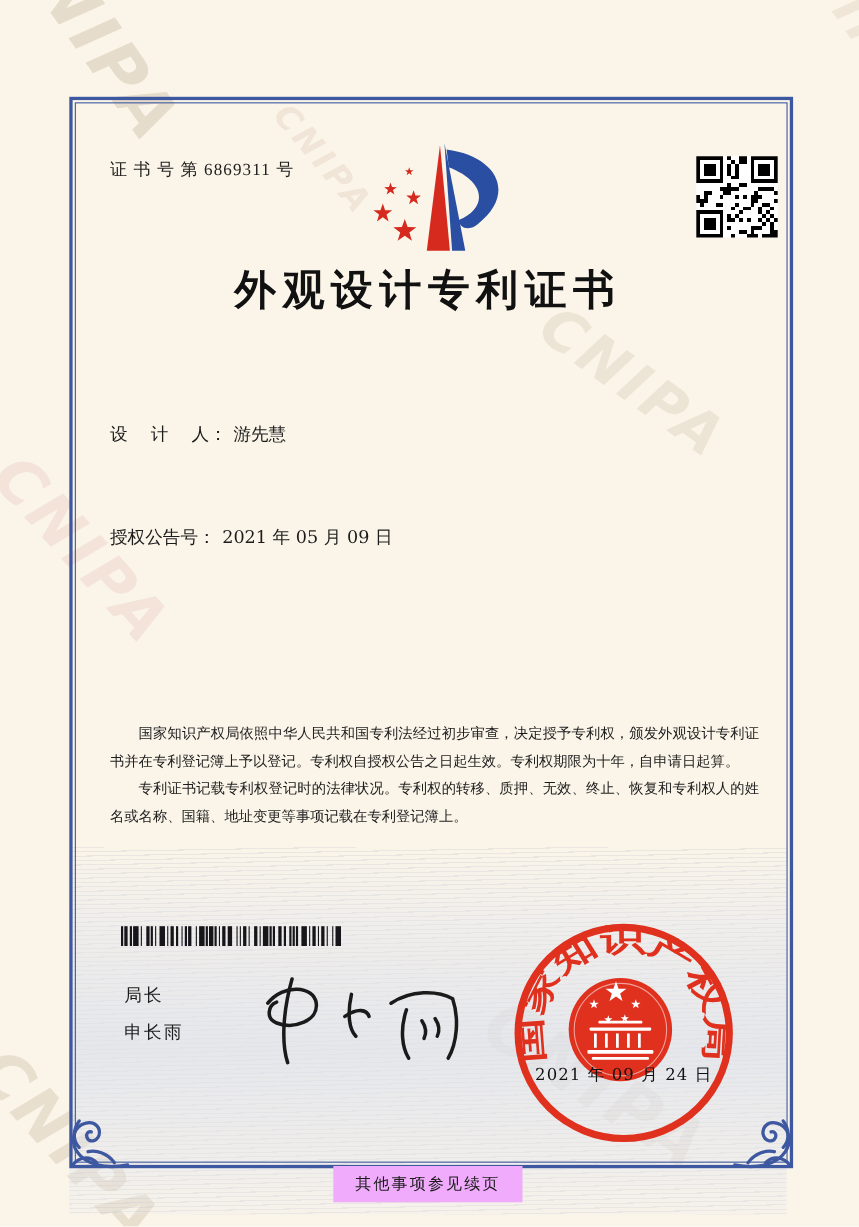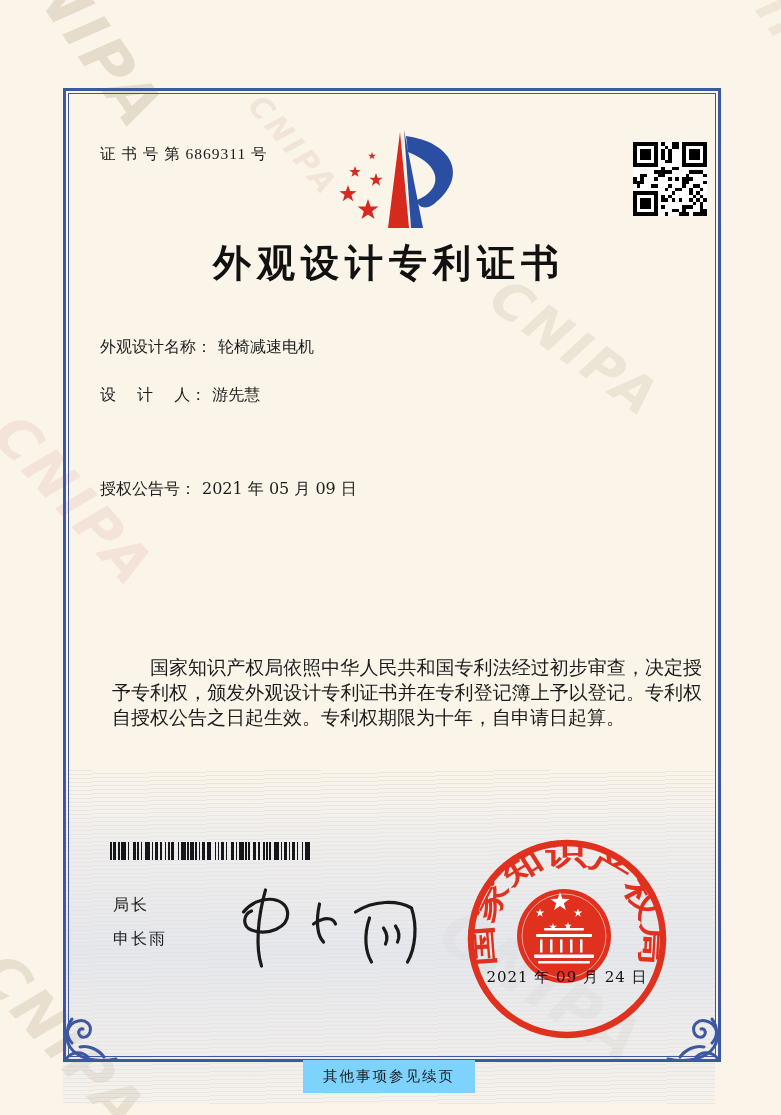--- a/index.html
+++ b/index.html
@@ -30,36 +30,36 @@
   .logo{position:absolute;left:330px;top:128px;}
   .qr{position:absolute;left:633px;top:142px;}
   .title{position:absolute;left:63px;top:238px;width:652px;margin:0;text-align:center;
       font-size:38px;font-weight:700;letter-spacing:6px;color:#111;}
 
   .field{position:absolute;left:100px;font-size:16px;white-space:nowrap;}
   .field .lab{display:inline-block;}
   .field .val{display:inline-block;margin-left:6px;}
   .field2{position:absolute;left:368px;font-size:16px;white-space:nowrap;}
 
-  .paras{position:absolute;left:112px;top:655px;width:590px;font-size:19px;line-height:25px;text-align:justify;}
+  .paras{position:absolute;left:100px;top:655px;width:590px;font-size:13px;line-height:25px;text-align:justify;}
   .paras p{margin:0;text-indent:2em;}
 
   .barcode{position:absolute;left:110px;top:842px;width:200px;height:18px;font-size:0;line-height:0;}
 
   .sig-title{position:absolute;left:113px;top:895px;font-size:16px;letter-spacing:2px;font-family:"DejaVu Sans","Liberation Sans",sans-serif;}
   .sig-name{position:absolute;left:113px;top:929px;font-size:16px;letter-spacing:2px;font-family:"DejaVu Sans","Liberation Sans",sans-serif;}
   .sig-svg{position:absolute;left:225px;top:878px;}
 
   .seal{position:absolute;left:462px;top:836px;width:210px;height:206px;z-index:7;}
   .seal-date{position:absolute;left:462px;top:968px;width:210px;text-align:center;z-index:8;
       font-size:15px;color:#111;letter-spacing:1px;}
 
   .page-num{position:absolute;left:63px;top:1026px;width:652px;text-align:center;font-size:14px;letter-spacing:2px;}
   .cont-wrap{position:absolute;left:63px;top:1060px;width:652px;display:flex;justify-content:center;z-index:6;}
-  .cont-box{background:#7dd3fc;padding:7px 20px;font-size:14.5px;letter-spacing:2px;}
+  .cont-box{background:#f0abfc;padding:7px 20px;font-size:14.5px;letter-spacing:2px;}
 </style>
 </head>
 <body>
 
 <div class="page">
 
   <div class="wm" style="left:-30px;top:-8px;font-size:62px;transform:rotate(55deg);color:rgba(214,199,178,.55);">CNIPA</div>
   <div class="wm" style="left:682px;top:-22px;font-size:48px;transform:rotate(55deg);color:rgba(226,213,196,.45);">CNIPA</div>
   <div class="wm" style="left:233px;top:128px;font-size:30px;transform:rotate(50deg);color:rgba(226,210,192,.45);">CNIPA</div>
   <div class="wm" style="left:478px;top:318px;font-size:52px;transform:rotate(36deg);color:rgba(227,216,198,.6);">CNIPA</div>
@@ -206,32 +206,30 @@
         <rect x="14" y="20" width="1" height="1" fill="#000"></rect>
         <rect x="15" y="20" width="1" height="1" fill="#000"></rect>
         <rect x="17" y="20" width="1" height="1" fill="#000"></rect>
         <rect x="18" y="20" width="1" height="1" fill="#000"></rect>
         <rect x="19" y="20" width="1" height="1" fill="#000"></rect>
         <rect x="20" y="20" width="1" height="1" fill="#000"></rect>
       </svg>
 
     <h1 class="title">外观设计专利证书</h1>
 
-    <div class="field" style="top:337px">
-      <span class="lab">外观设计名称：</span><span class="val">轮椅减速电机</span>
-    </div>
     <div class="field" style="top:385px">
       <span class="lab">设　 计　 人：</span><span class="val">游先慧</span>
     </div>
     <div class="field" style="top:479px">
       <span class="lab">授权公告号：</span><span class="val">2021 年 05 月 09 日</span>
     </div>
 
     <div class="paras">
       <p>国家知识产权局依照中华人民共和国专利法经过初步审查，决定授予专利权，颁发外观设计专利证书并在专利登记簿上予以登记。专利权自授权公告之日起生效。专利权期限为十年，自申请日起算。</p>
+      <p>专利证书记载专利权登记时的法律状况。专利权的转移、质押、无效、终止、恢复和专利权人的姓名或名称、国籍、地址变更等事项记载在专利登记簿上。</p>
     </div>
 
     <div id="barcode" class="barcode"><span style="display:inline-block;height:18px;width:1.61px;background:#15151a"></span><span style="display:inline-block;height:18px;width:1.61px;background:transparent"></span><span style="display:inline-block;height:18px;width:3.23px;background:#15151a"></span><span style="display:inline-block;height:18px;width:1.61px;background:transparent"></span><span style="display:inline-block;height:18px;width:1.61px;background:#15151a"></span><span style="display:inline-block;height:18px;width:1.61px;background:transparent"></span><span style="display:inline-block;height:18px;width:4.84px;background:#15151a"></span><span style="display:inline-block;height:18px;width:1.61px;background:transparent"></span><span style="display:inline-block;height:18px;width:1.61px;background:#15151a"></span><span style="display:inline-block;height:18px;width:3.23px;background:transparent"></span><span style="display:inline-block;height:18px;width:3.23px;background:#15151a"></span><span style="display:inline-block;height:18px;width:1.61px;background:transparent"></span><span style="display:inline-block;height:18px;width:1.61px;background:#15151a"></span><span style="display:inline-block;height:18px;width:1.61px;background:transparent"></span><span style="display:inline-block;height:18px;width:1.61px;background:#15151a"></span><span style="display:inline-block;height:18px;width:3.23px;background:transparent"></span><span style="display:inline-block;height:18px;width:4.84px;background:#15151a"></span><span style="display:inline-block;height:18px;width:1.61px;background:transparent"></span><span style="display:inline-block;height:18px;width:1.61px;background:#15151a"></span><span style="display:inline-block;height:18px;width:1.61px;background:transparent"></span><span style="display:inline-block;height:18px;width:3.23px;background:#15151a"></span><span style="display:inline-block;height:18px;width:1.61px;background:transparent"></span><span style="display:inline-block;height:18px;width:1.61px;background:#15151a"></span><span style="display:inline-block;height:18px;width:3.23px;background:transparent"></span><span style="display:inline-block;height:18px;width:1.61px;background:#15151a"></span><span style="display:inline-block;height:18px;width:1.61px;background:transparent"></span><span style="display:inline-block;height:18px;width:1.61px;background:#15151a"></span><span style="display:inline-block;height:18px;width:1.61px;background:transparent"></span><span style="display:inline-block;height:18px;width:3.23px;background:#15151a"></span><span style="display:inline-block;height:18px;width:3.23px;background:transparent"></span><span style="display:inline-block;height:18px;width:1.61px;background:#15151a"></span><span style="display:inline-block;height:18px;width:1.61px;background:transparent"></span><span style="display:inline-block;height:18px;width:4.84px;background:#15151a"></span><span style="display:inline-block;height:18px;width:1.61px;background:transparent"></span><span style="display:inline-block;height:18px;width:1.61px;background:#15151a"></span><span style="display:inline-block;height:18px;width:1.61px;background:transparent"></span><span style="display:inline-block;height:18px;width:3.23px;background:#15151a"></span><span style="display:inline-block;height:18px;width:1.61px;background:transparent"></span><span style="display:inline-block;height:18px;width:1.61px;background:#15151a"></span><span style="display:inline-block;height:18px;width:1.61px;background:transparent"></span><span style="display:inline-block;height:18px;width:1.61px;background:#15151a"></span><span style="display:inline-block;height:18px;width:1.61px;background:transparent"></span><span style="display:inline-block;height:18px;width:3.23px;background:#15151a"></span><span style="display:inline-block;height:18px;width:1.61px;background:transparent"></span><span style="display:inline-block;height:18px;width:4.84px;background:#15151a"></span><span style="display:inline-block;height:18px;width:3.23px;background:transparent"></span><span style="display:inline-block;height:18px;width:1.61px;background:#15151a"></span><span style="display:inline-block;height:18px;width:1.61px;background:transparent"></span><span style="display:inline-block;height:18px;width:1.61px;background:#15151a"></span><span style="display:inline-block;height:18px;width:1.61px;background:transparent"></span><span style="display:inline-block;height:18px;width:3.23px;background:#15151a"></span><span style="display:inline-block;height:18px;width:1.61px;background:transparent"></span><span style="display:inline-block;height:18px;width:1.61px;background:#15151a"></span><span style="display:inline-block;height:18px;width:3.23px;background:transparent"></span><span style="display:inline-block;height:18px;width:3.23px;background:#15151a"></span><span style="display:inline-block;height:18px;width:1.61px;background:transparent"></span><span style="display:inline-block;height:18px;width:1.61px;background:#15151a"></span><span style="display:inline-block;height:18px;width:1.61px;background:transparent"></span><span style="display:inline-block;height:18px;width:4.84px;background:#15151a"></span><span style="display:inline-block;height:18px;width:1.61px;background:transparent"></span><span style="display:inline-block;height:18px;width:1.61px;background:#15151a"></span><span style="display:inline-block;height:18px;width:1.61px;background:transparent"></span><span style="display:inline-block;height:18px;width:1.61px;background:#15151a"></span><span style="display:inline-block;height:18px;width:3.23px;background:transparent"></span><span style="display:inline-block;height:18px;width:3.23px;background:#15151a"></span><span style="display:inline-block;height:18px;width:1.61px;background:transparent"></span><span style="display:inline-block;height:18px;width:1.61px;background:#15151a"></span><span style="display:inline-block;height:18px;width:3.23px;background:transparent"></span><span style="display:inline-block;height:18px;width:1.61px;background:#15151a"></span><span style="display:inline-block;height:18px;width:1.61px;background:transparent"></span><span style="display:inline-block;height:18px;width:1.61px;background:#15151a"></span><span style="display:inline-block;height:18px;width:1.61px;background:transparent"></span><span style="display:inline-block;height:18px;width:1.61px;background:#15151a"></span><span style="display:inline-block;height:18px;width:3.23px;background:transparent"></span><span style="display:inline-block;height:18px;width:4.84px;background:#15151a"></span><span style="display:inline-block;height:18px;width:1.61px;background:transparent"></span><span style="display:inline-block;height:18px;width:1.61px;background:#15151a"></span><span style="display:inline-block;height:18px;width:1.61px;background:transparent"></span><span style="display:inline-block;height:18px;width:3.23px;background:#15151a"></span><span style="display:inline-block;height:18px;width:1.61px;background:transparent"></span><span style="display:inline-block;height:18px;width:1.61px;background:#15151a"></span><span style="display:inline-block;height:18px;width:1.61px;background:transparent"></span><span style="display:inline-block;height:18px;width:3.23px;background:#15151a"></span><span style="display:inline-block;height:18px;width:1.61px;background:transparent"></span><span style="display:inline-block;height:18px;width:1.61px;background:#15151a"></span><span style="display:inline-block;height:18px;width:3.23px;background:transparent"></span><span style="display:inline-block;height:18px;width:1.61px;background:#15151a"></span><span style="display:inline-block;height:18px;width:1.61px;background:transparent"></span><span style="display:inline-block;height:18px;width:4.84px;background:#15151a"></span></div>
 
     <div class="sig-title">局长</div>
     <div class="sig-name">申长雨</div>
     <svg class="sig-svg" width="205" height="100" viewBox="0 0 200 100">
       <g fill="none" stroke="#1a1a1a" stroke-width="3.2" stroke-linecap="round">
         <path d="M38,12 C30,40 28,70 34,88"></path>
         <path d="M16,34 C30,16 58,18 60,34 C62,50 40,58 24,52 C14,48 16,36 24,33"></path>

